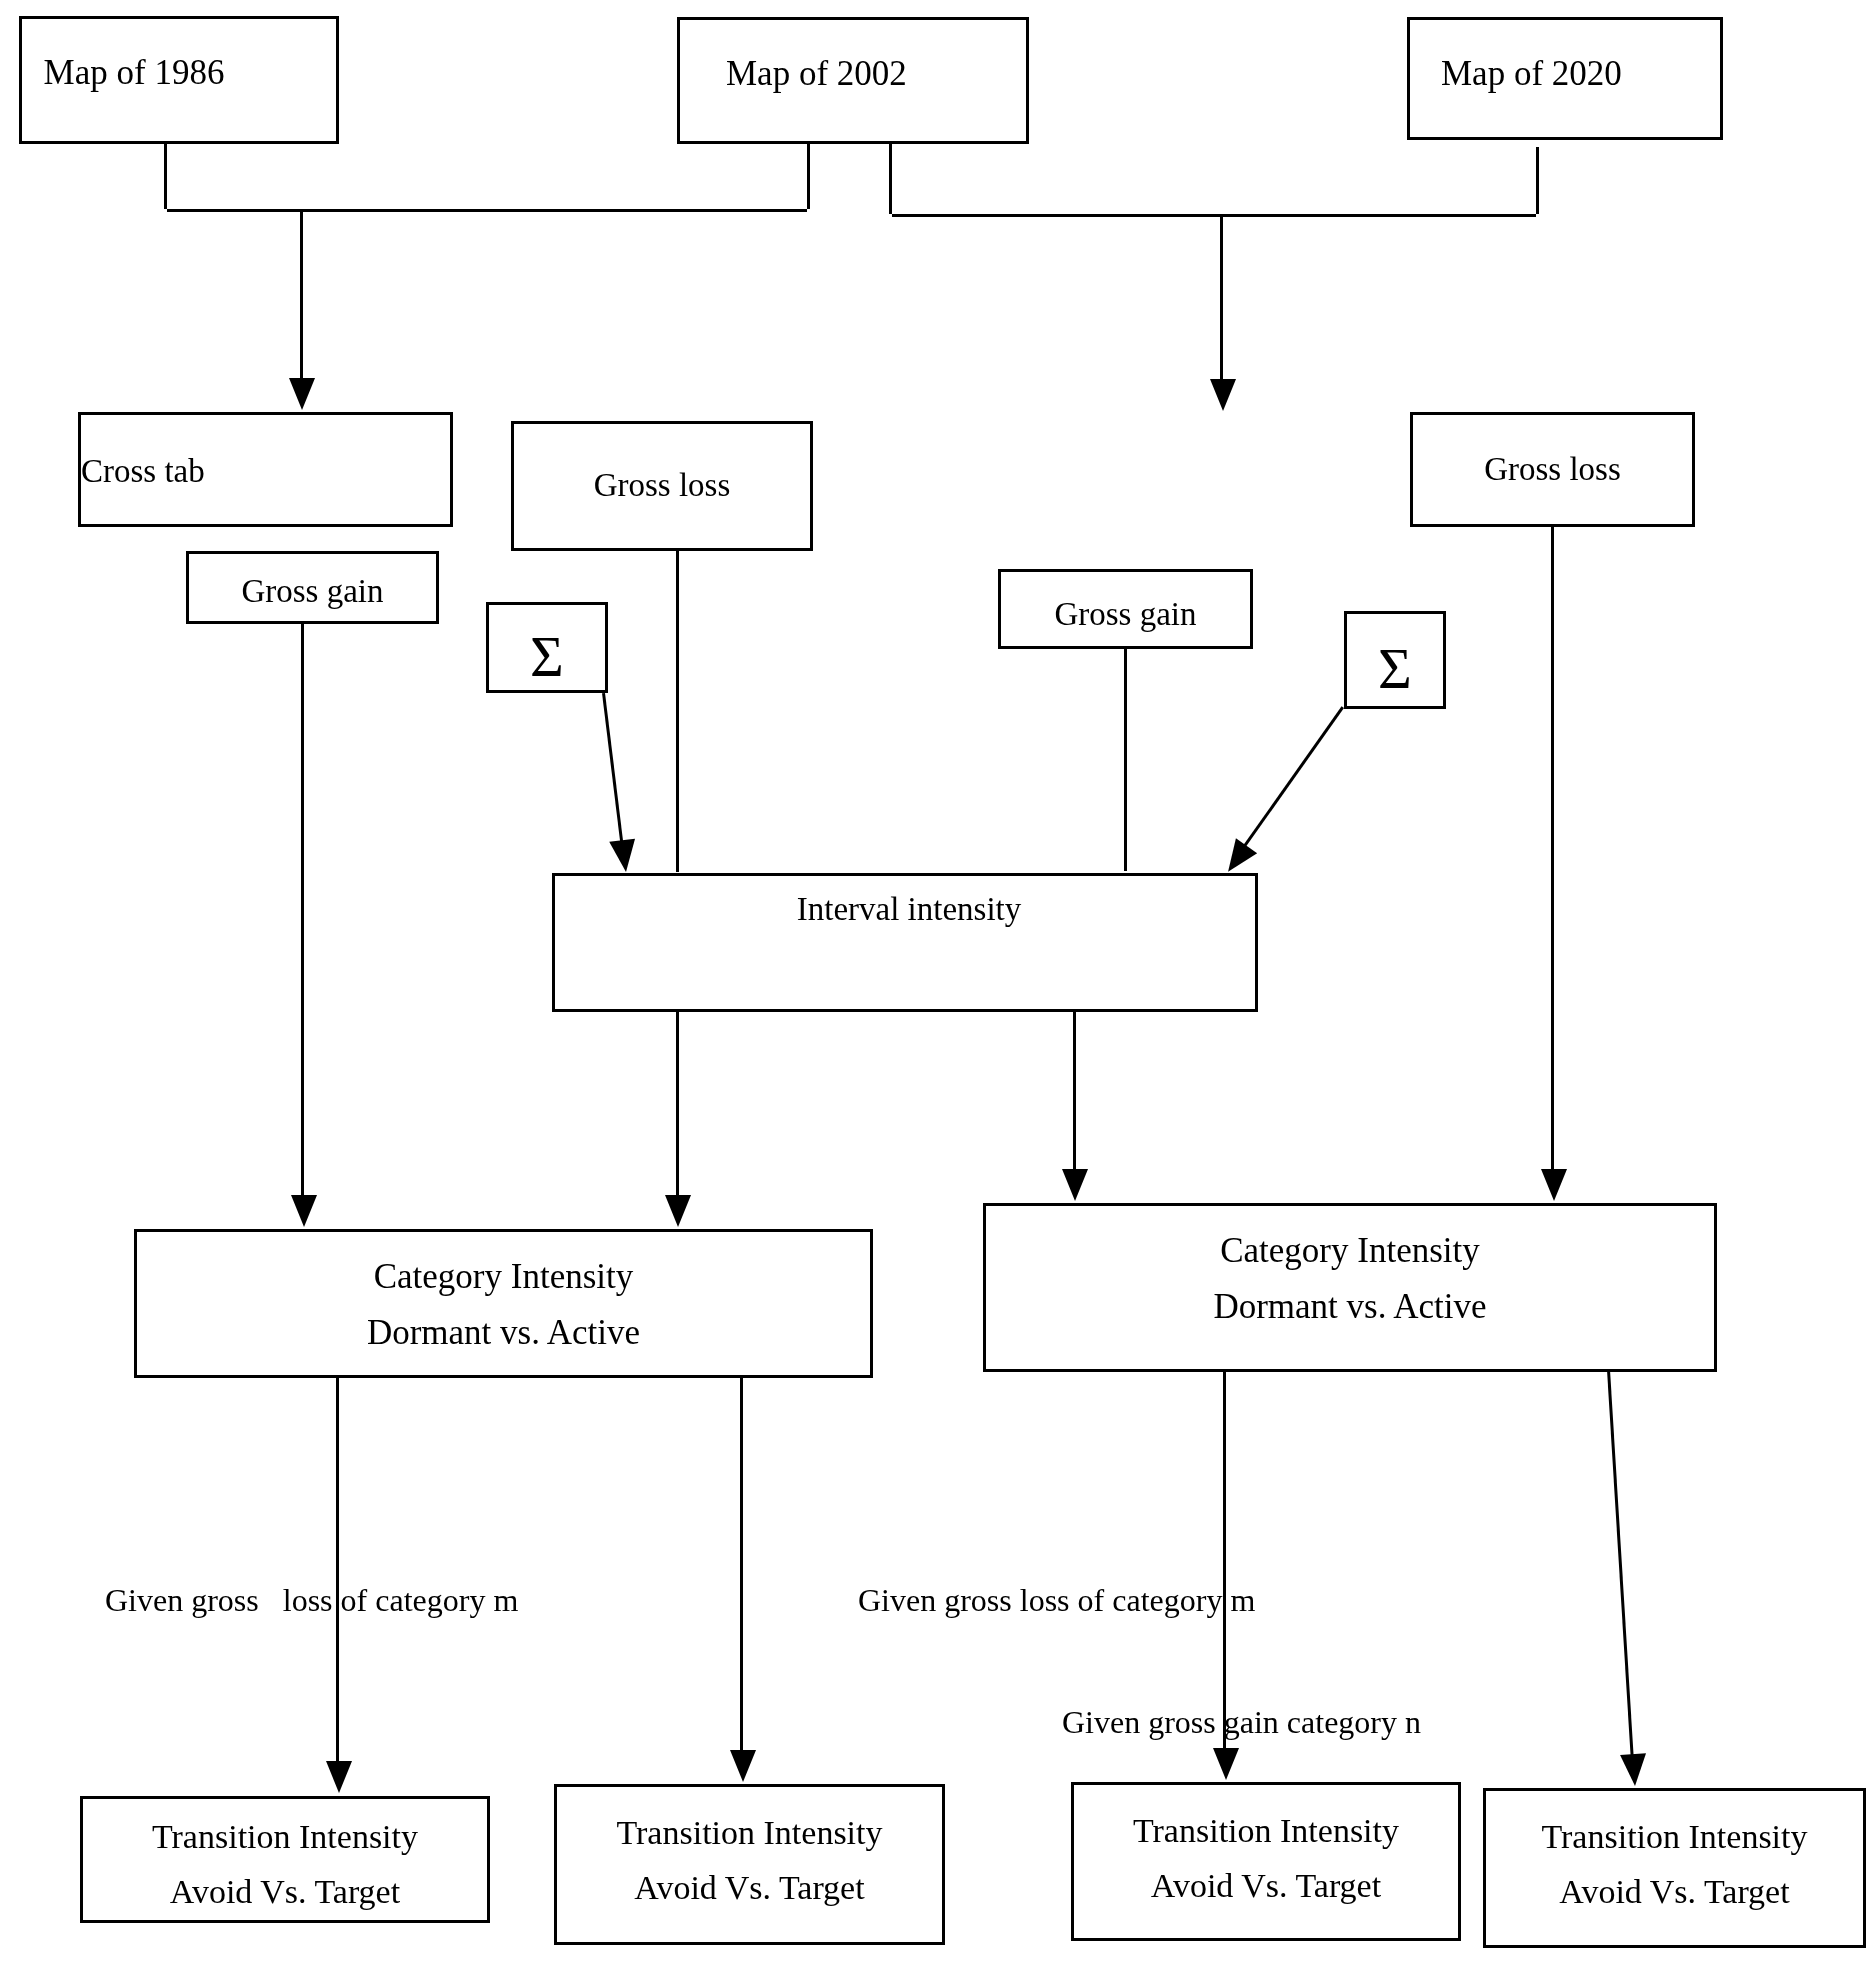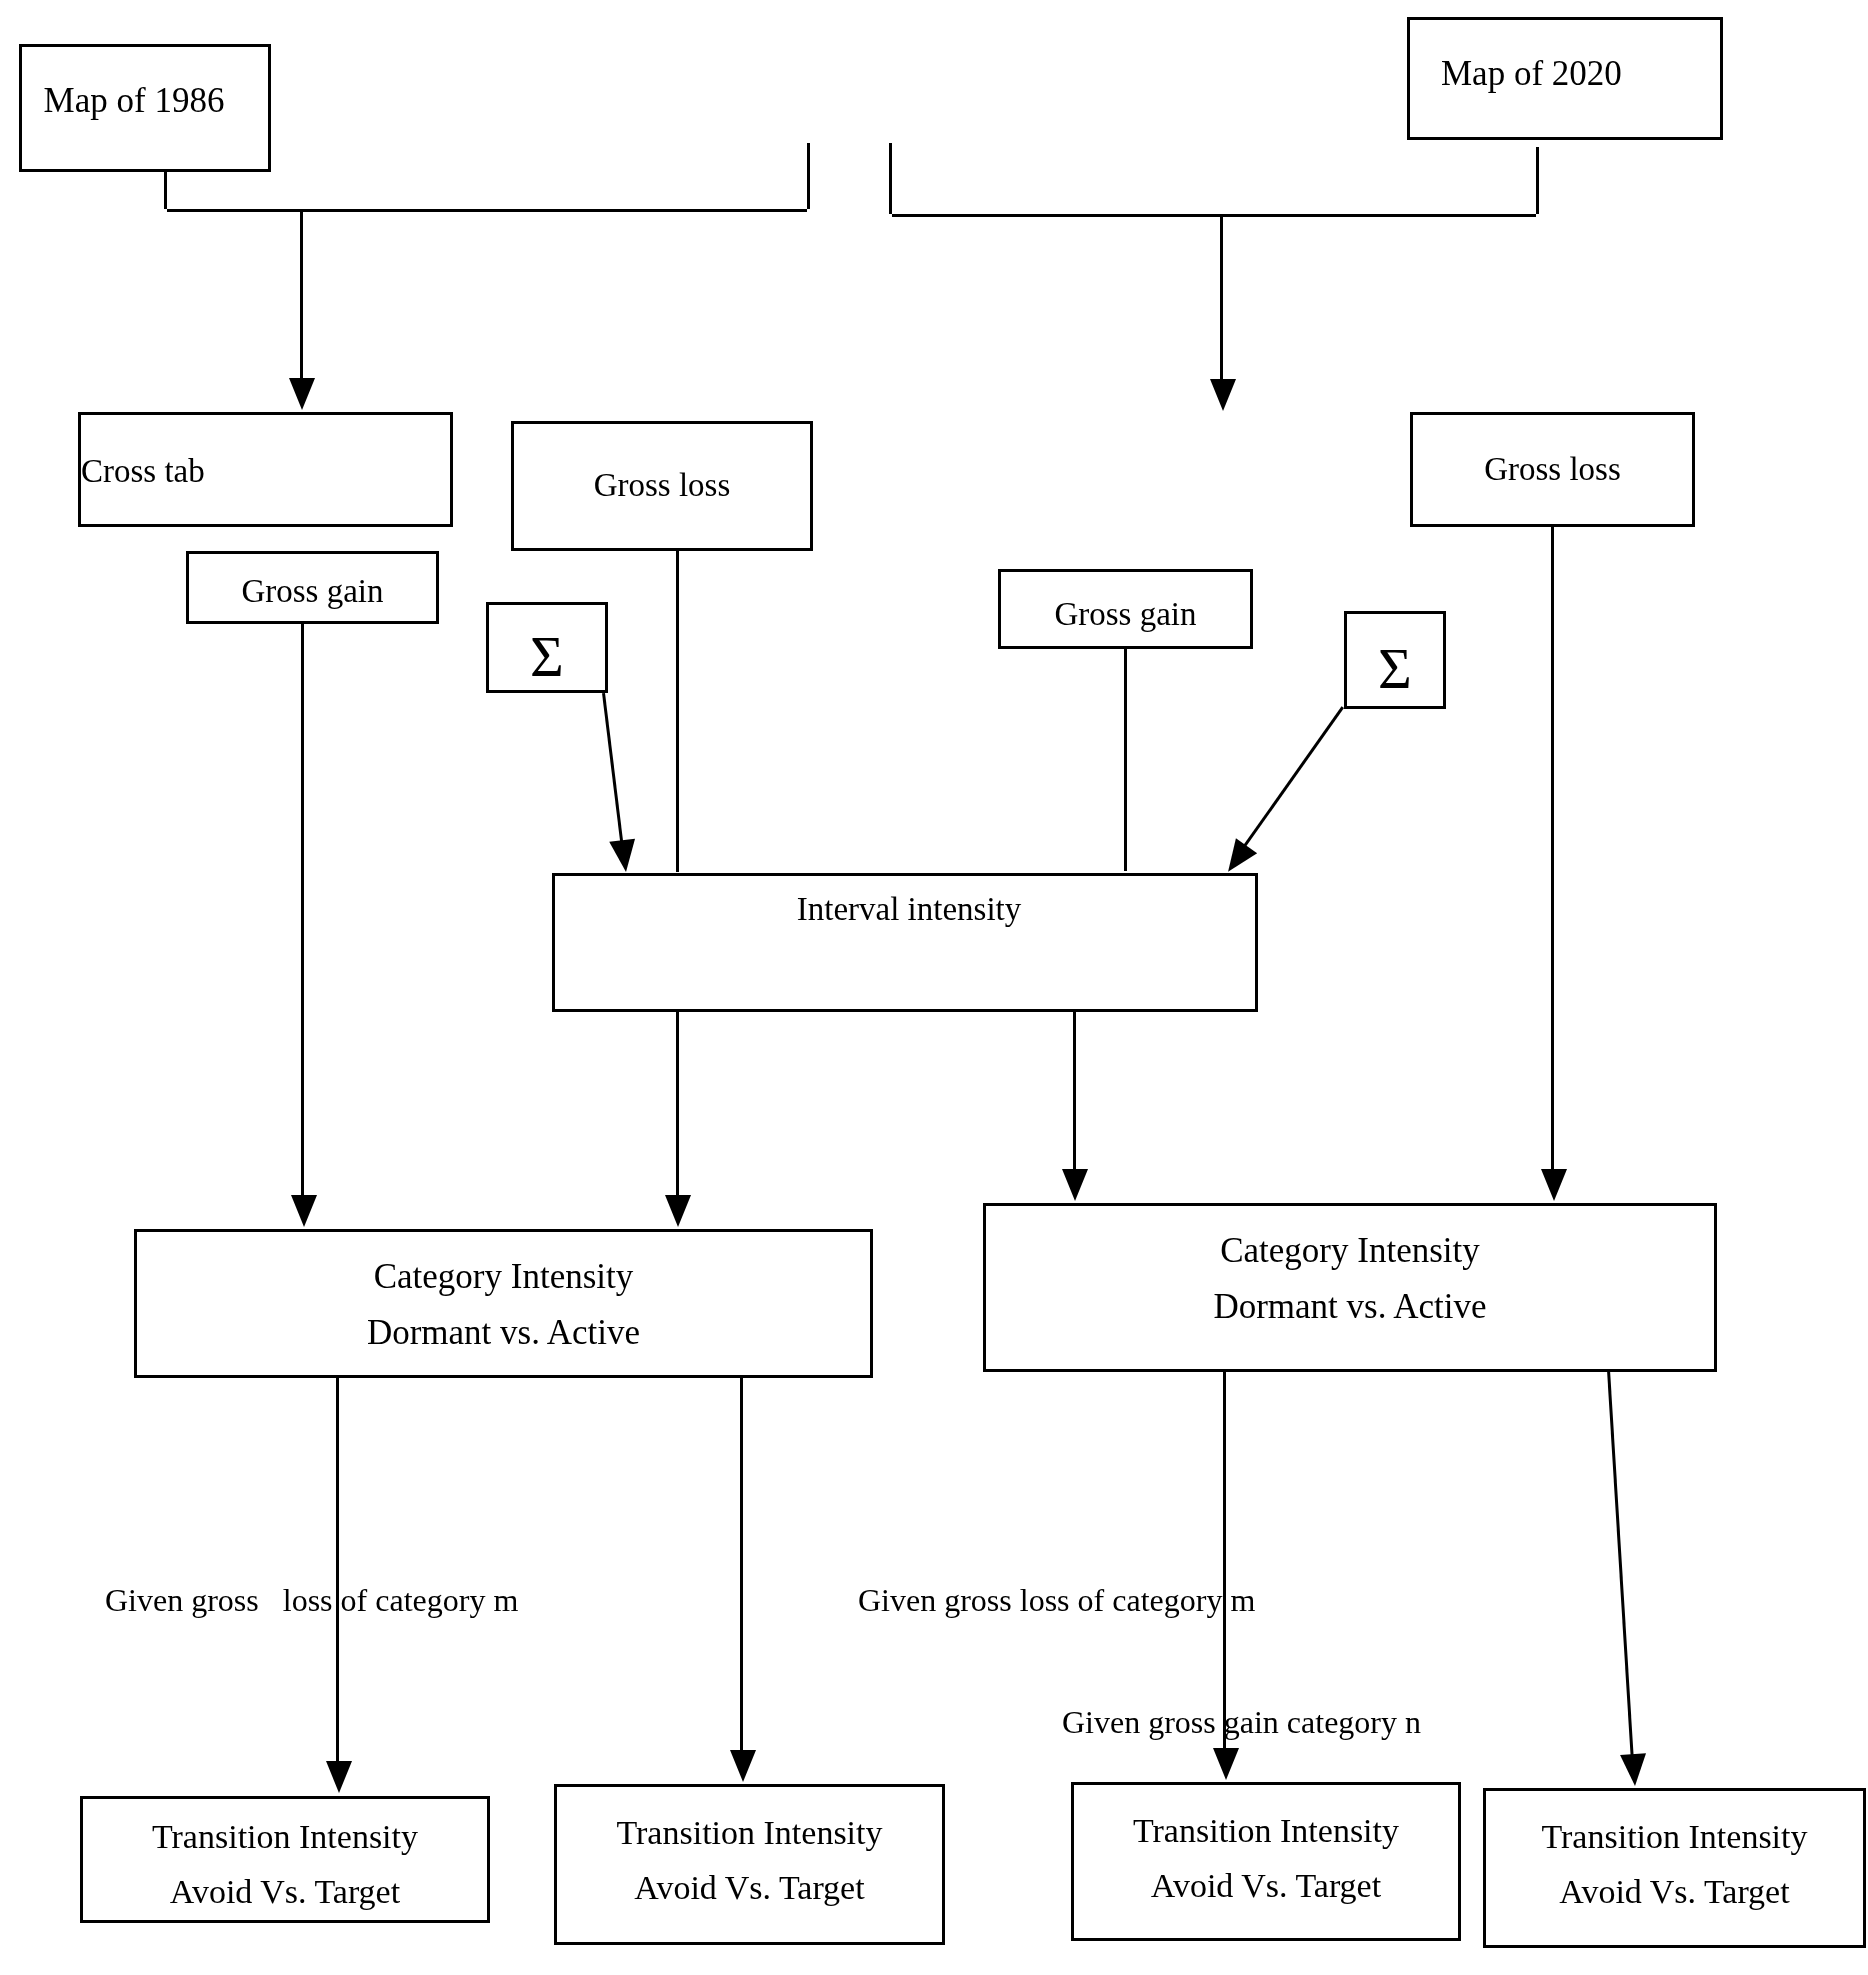--- a/index.html
+++ b/index.html
@@ -69,22 +69,25 @@
     <div class="seg" style="left: 1554px; top: 525px; width: 645px; height: 2.6px; transform: rotate(90deg);"></div>
     <div class="head" style="left: 1541px; top: 1169px; transform-origin: 13.4px 32px; transform: rotate(0deg);"></div>
     <div class="seg" style="left: 339px; top: 1377px; width: 386px; height: 2.6px; transform: rotate(90deg);"></div>
     <div class="head" style="left: 326px; top: 1761px; transform-origin: 13.4px 32px; transform: rotate(0deg);"></div>
     <div class="seg" style="left: 743px; top: 1377px; width: 375px; height: 2.6px; transform: rotate(90deg);"></div>
     <div class="head" style="left: 730px; top: 1750px; transform-origin: 13.4px 32px; transform: rotate(0deg);"></div>
     <div class="seg" style="left: 1226px; top: 1370px; width: 380px; height: 2.6px; transform: rotate(90deg);"></div>
     <div class="head" style="left: 1213px; top: 1748px; transform-origin: 13.4px 32px; transform: rotate(0deg);"></div>
     <div class="seg" style="left: 1610px; top: 1370px; width: 386px; height: 2.6px; transform: rotate(86.4994deg);"></div>
     <div class="head" style="left: 1622px; top: 1754px; transform-origin: 13.4px 32px; transform: rotate(-3.50062deg);"></div>
-    <div class="node" style="left: 18.6px; top: 15.5px; width: 252px; height: 128px; border-width: 3.1px; font-size: 35px; text-align: left; padding-top: 26px; padding-left: 22px; margin-top: 28px;">
+    <div class="node" style="left: 18.6px; top: 15.5px; width: 320px; height: 128px; border-width: 3.1px; font-size: 35px; text-align: left; padding-top: 26px; padding-left: 22px;">
       <span class="line">Map of 1986</span>
+    </div>
+    <div class="node" style="left: 677px; top: 17px; width: 352px; height: 127px; border-width: 3.1px; font-size: 35px; text-align: left; padding-top: 26px; padding-left: 46px;">
+      <span class="line">Map of 2002</span>
     </div>
     <div class="node" style="left: 1407px; top: 17px; width: 316px; height: 123px; border-width: 3.1px; font-size: 35px; text-align: left; padding-top: 26px; padding-left: 31px;">
       <span class="line">Map of 2020</span>
     </div>
     <div class="node" style="left: 78px; top: 412px; width: 375px; height: 115px; border-width: 3.1px; font-size: 33px; padding-top: 30px; padding-left: 0px;">
       <span class="line">Cross tab</span>
     </div>
     <div class="node" style="left: 511px; top: 421px; width: 302px; height: 130px; border-width: 3.1px; font-size: 33px; text-align: center; padding-top: 35px; padding-left: 0px;">
       <span class="line">Gross loss</span>
     </div>

